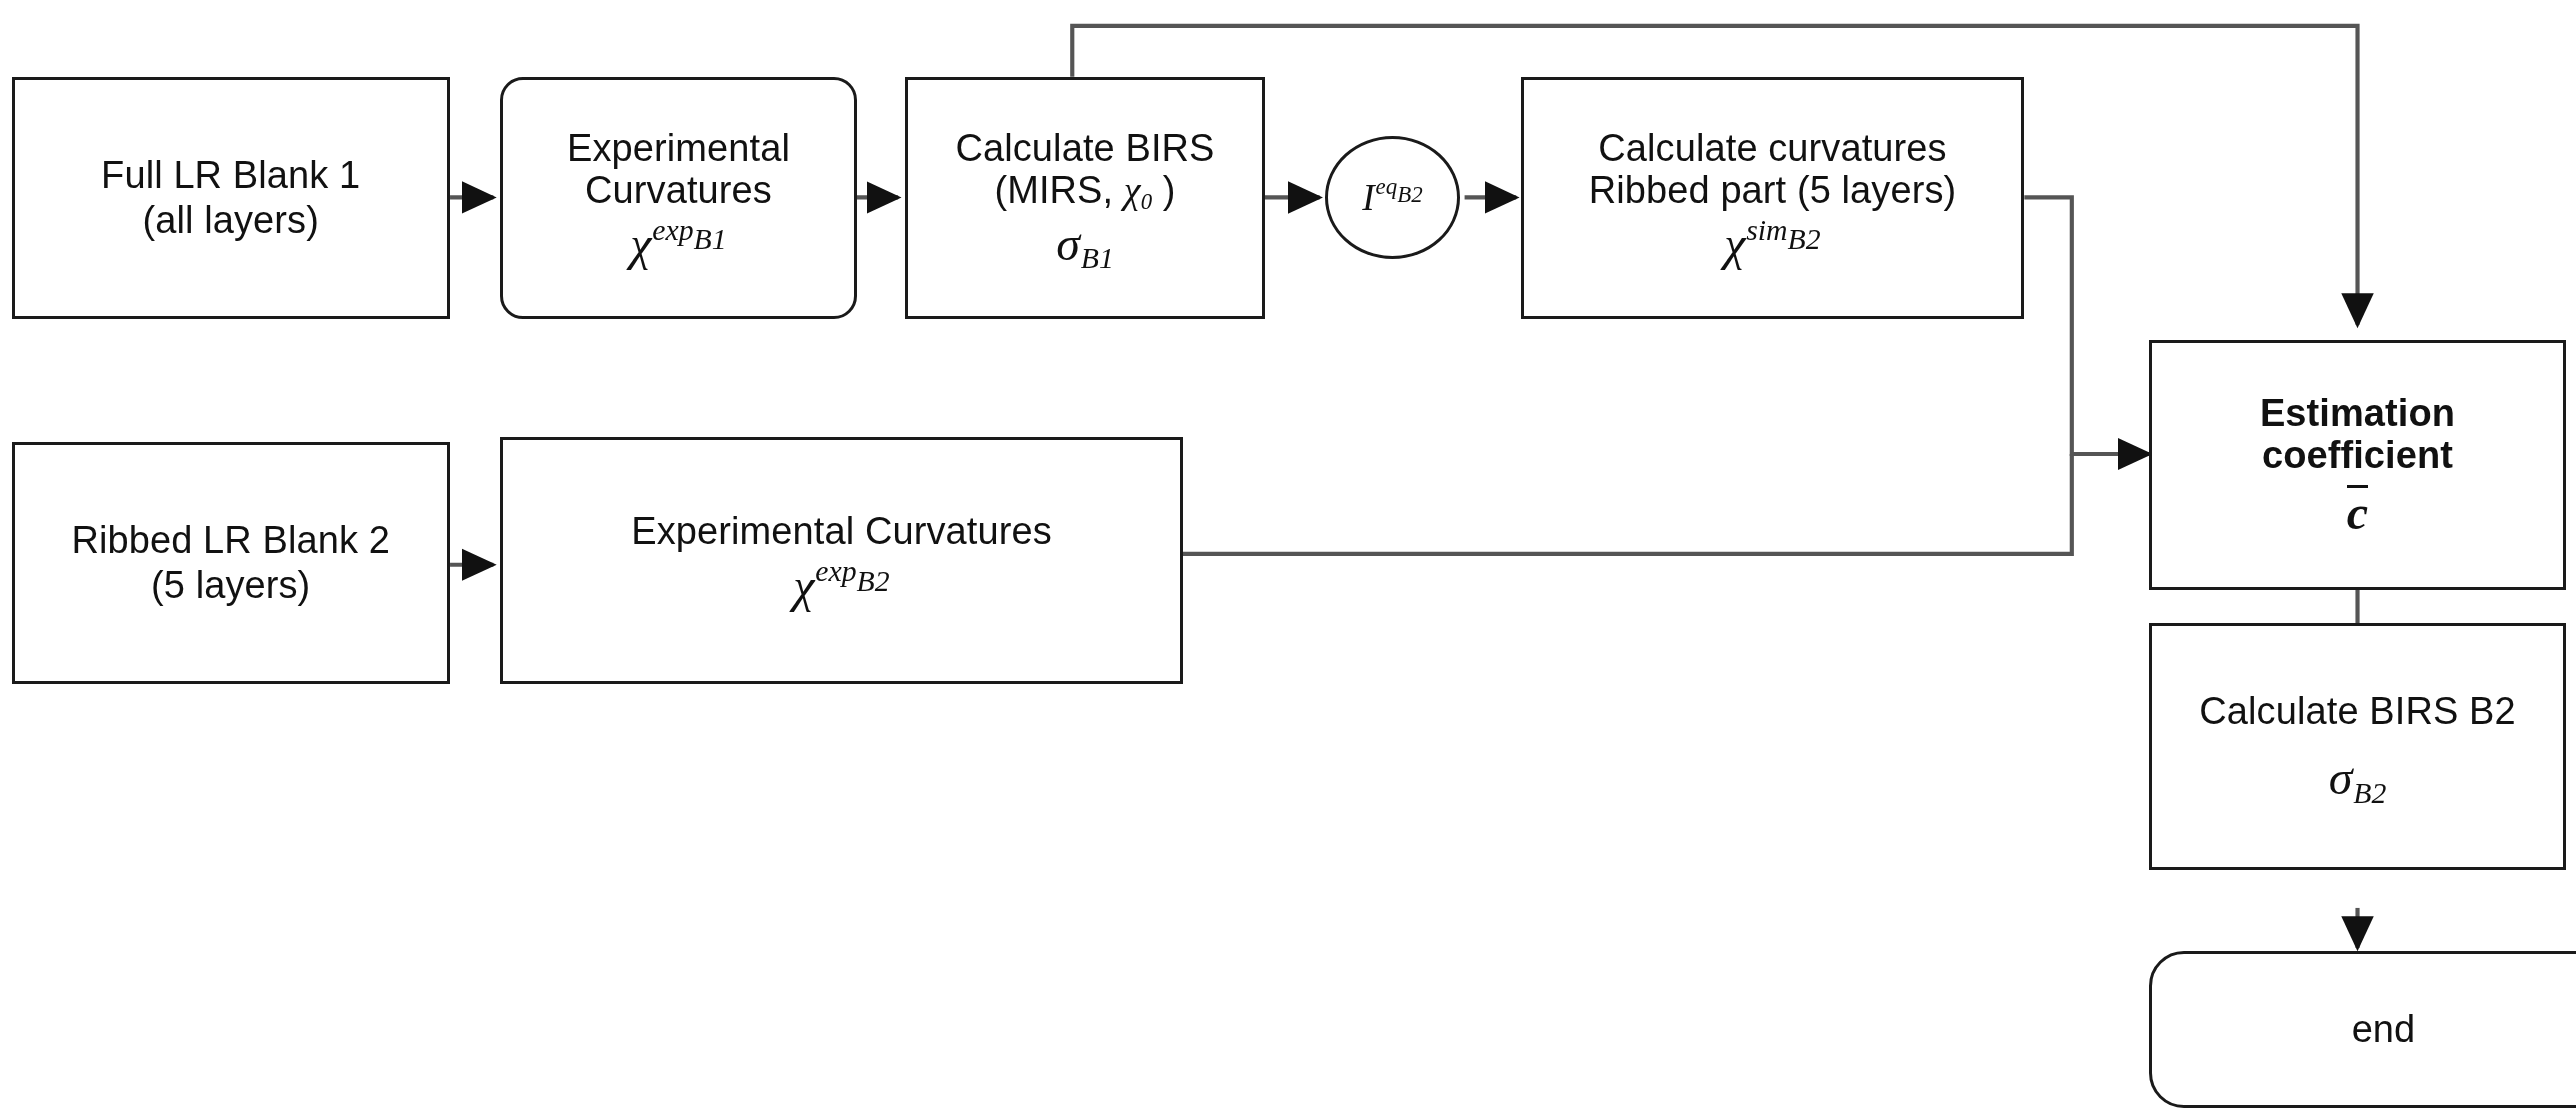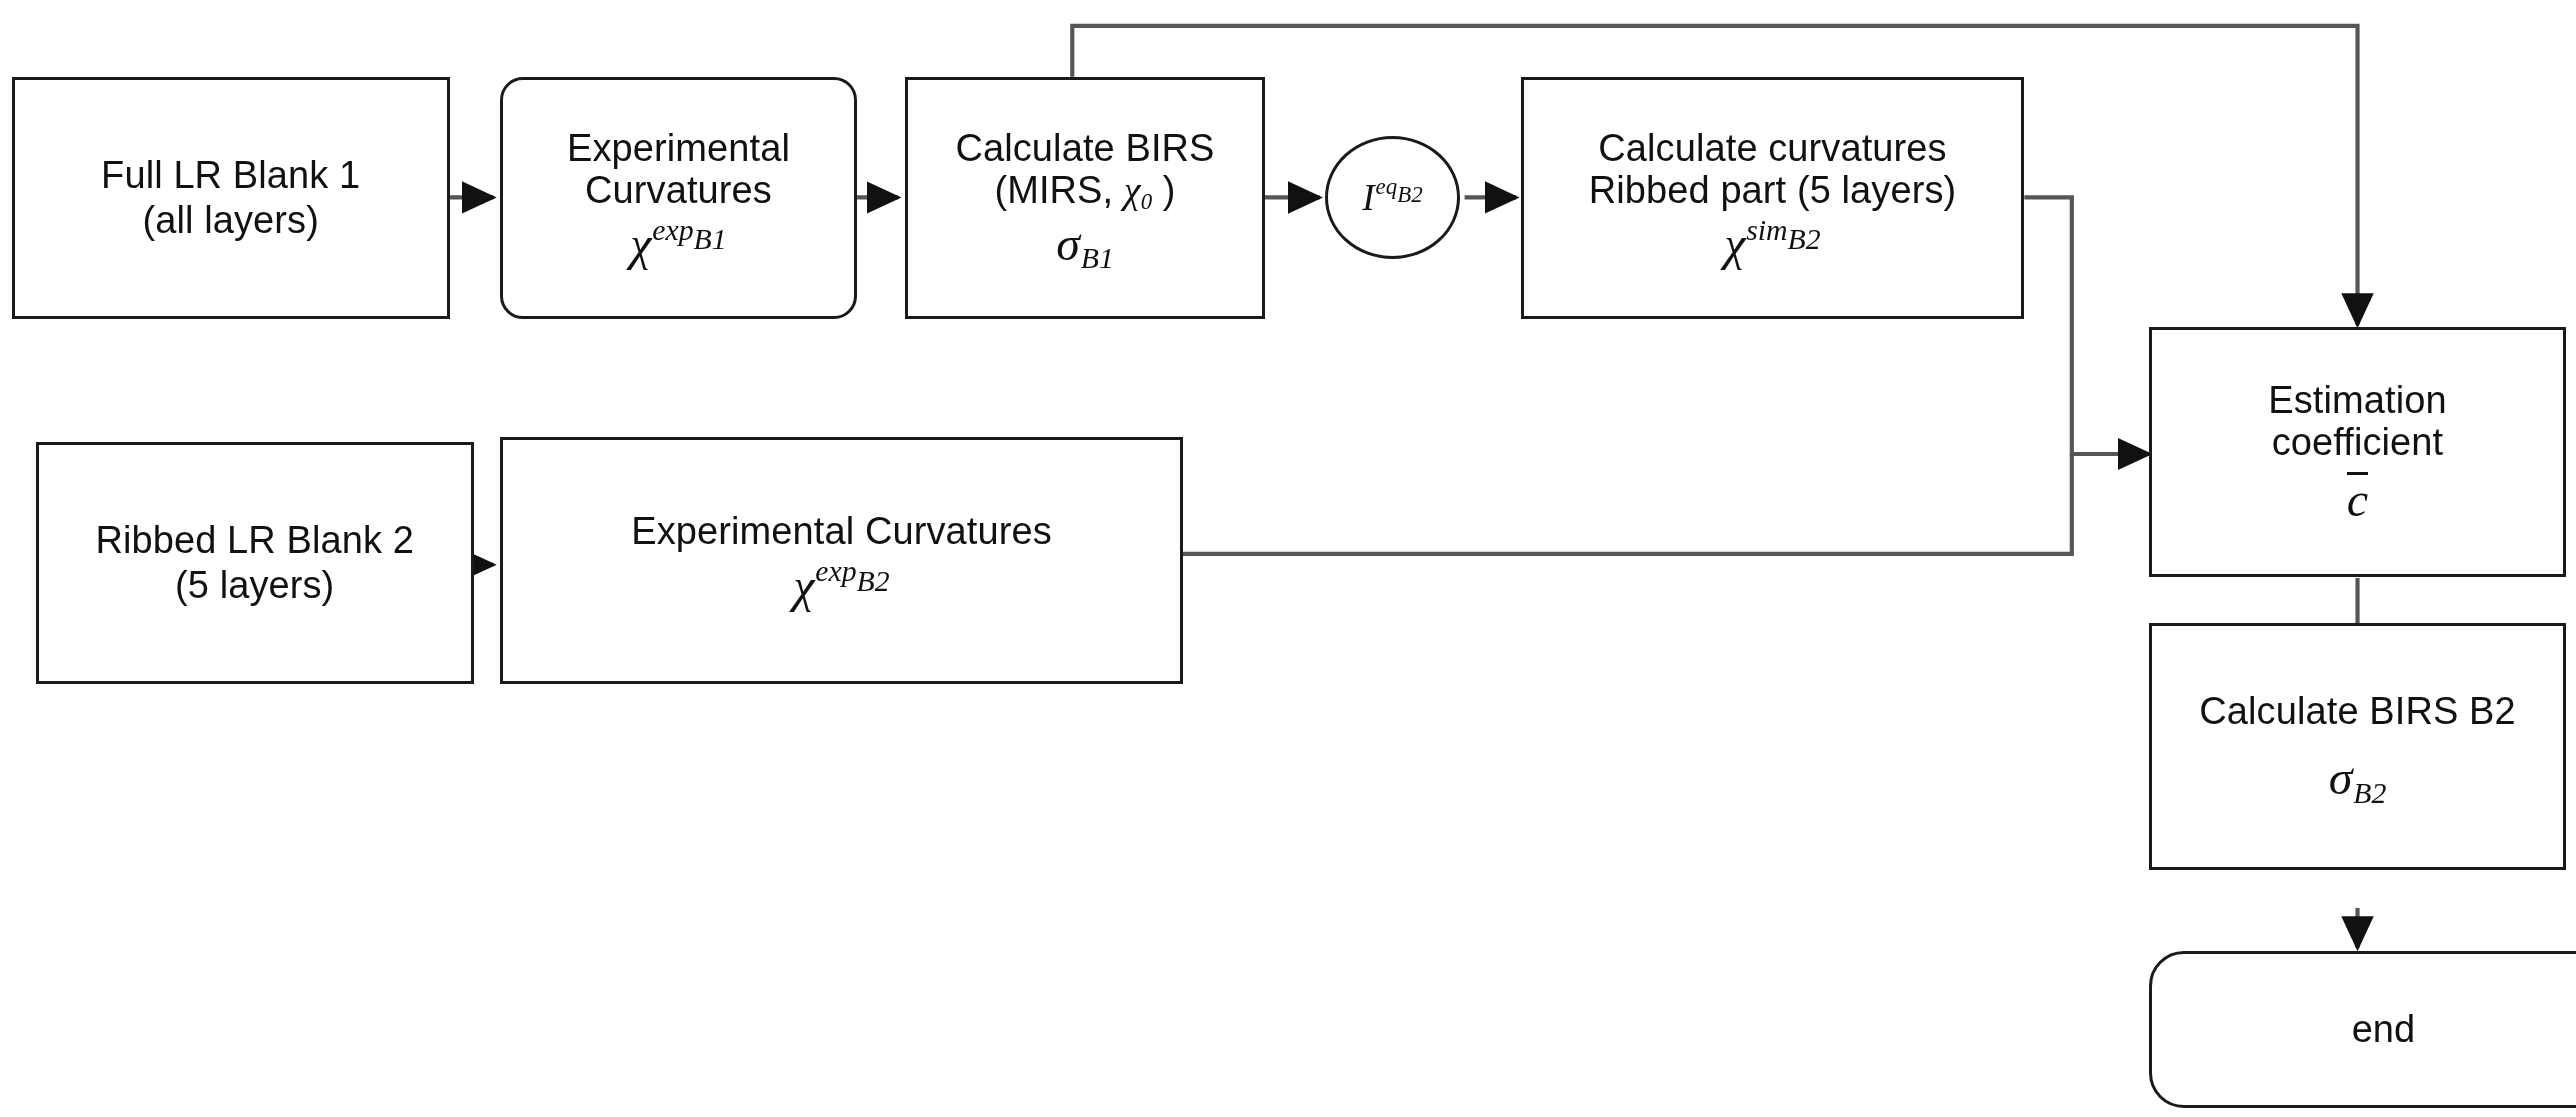--- a/index.html
+++ b/index.html
@@ -164,37 +164,37 @@
     <div class="line tight">Ribbed part (5 layers)</div>
     <div class="mathrow">
       <span>χ</span>
       <span class="supsub">
         <span class="sup">sim</span>
         <span class="sub">B2</span>
       </span>
     </div>
   </div>
 
-  <div class="node" style="left:11.7px; top:442px; width:438px; height:242px;margin-left:24px;">
+  <div class="node" style="left:11.7px; top:442px; width:438px; height:242px;">
     <div class="line">Ribbed LR Blank 2</div>
     <div class="line">(5 layers)</div>
   </div>
 
   <div class="node" style="left:500px; top:437px; width:683px; height:247px;">
     <div class="line tight">Experimental Curvatures</div>
     <div class="mathrow">
       <span>χ</span>
       <span class="supsub">
         <span class="sup">exp</span>
         <span class="sub">B2</span>
       </span>
     </div>
   </div>
 
-  <div class="node" style="left:2149px; top:327px; width:417px; height:250px;">
+  <div class="node" style="left:2149px; top:340px; width:417px; height:250px;font-weight:bold;">
     <div class="line tight">Estimation</div>
     <div class="line tight">coefficient</div>
     <div class="mathrow">
       <span class="overbar">c</span>
     </div>
   </div>
 
   <div class="node" style="left:2149px; top:623px; width:417px; height:247px;">
     <div class="line tight">Calculate BIRS B2</div>
     <div class="mathrow" style="margin-top:21.7px;">

